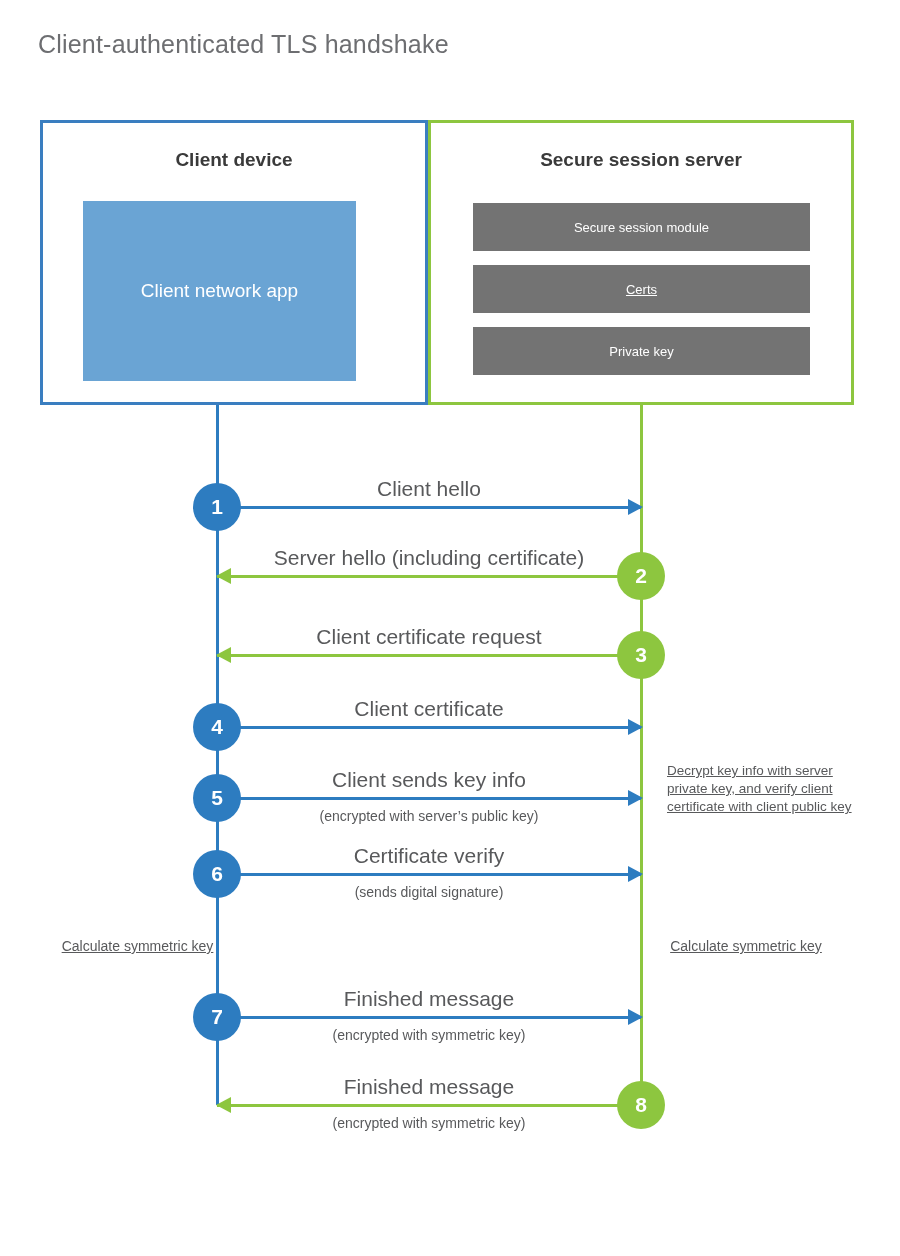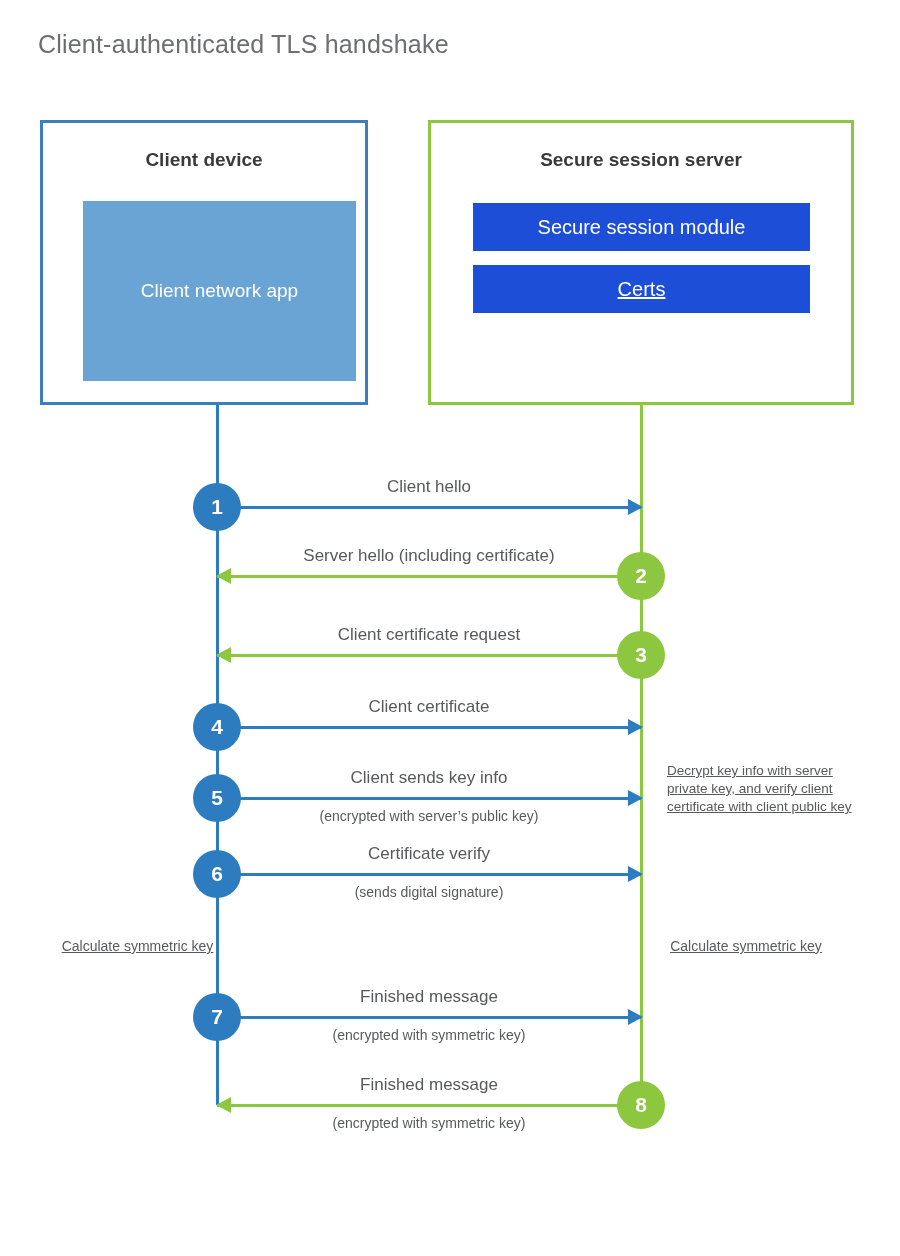--- a/index.html
+++ b/index.html
@@ -29,21 +29,21 @@
 
   
   .participant-box {
     position: absolute;
     background: #ffffff;
     box-sizing: border-box;
   }
   #client-device-box {
     left: 40px;
     top: 120px;
-    width: 328px;
+    width: 388px;
     height: 285px;
     border: 3px solid #3a7ec0;
   }
   #server-box {
     left: 428px;
     top: 120px;
     width: 426px;
     height: 285px;
     border: 3px solid #8dc63f;
   }
@@ -74,23 +74,23 @@
     justify-content: center;
     box-sizing: border-box;
     padding: 0 10px;
   }
 
   .server-module {
     position: absolute;
     left: 42px;
     width: 337px;
     height: 48px;
-    background: #1d4ed8;
+    background: #737373;
     color: #ffffff;
-    font-size: 20px;
+    font-size: 13px;
     display: flex;
     align-items: center;
     justify-content: center;
     box-sizing: border-box;
   }
   #server-module-0 { top: 80px; }
   #server-module-1 { top: 142px; text-decoration: underline; }
   #server-module-2 { top: 204px; }
 
   
@@ -167,21 +167,21 @@
   .step-circle.green {
     left: 617px;
     background: #8dc63f;
   }
 
   .msg-label {
     position: absolute;
     left: 217px;
     width: 424px;
     text-align: center;
-    font-size: 17px;
+    font-size: 21px;
     color: #58595b;
     top: -30px;
     white-space: nowrap;
   }
   .msg-sublabel {
     position: absolute;
     left: 217px;
     width: 424px;
     text-align: center;
     font-size: 14px;
@@ -228,20 +228,21 @@
 
 <div class="participant-box" id="client-device-box">
   <div class="participant-title">Client device</div>
   <div id="client-app-block">Client network app</div>
 </div>
 
 <div class="participant-box" id="server-box">
   <div class="participant-title">Secure session server</div>
   <div class="server-module" id="server-module-0">Secure session module</div>
   <div class="server-module" id="server-module-1">Certs</div>
+  <div class="server-module" id="server-module-2">Private key</div>
 </div>
 
 <div class="lifeline" id="client-lifeline"></div>
 <div class="lifeline" id="server-lifeline"></div>
 
 <div id="messages-layer">
     <div class="message" style="top: 507px;">
       <div class="msg-label">Client hello</div>
       <div class="msg-line blue"></div>
       <div class="arrowhead right"></div>

